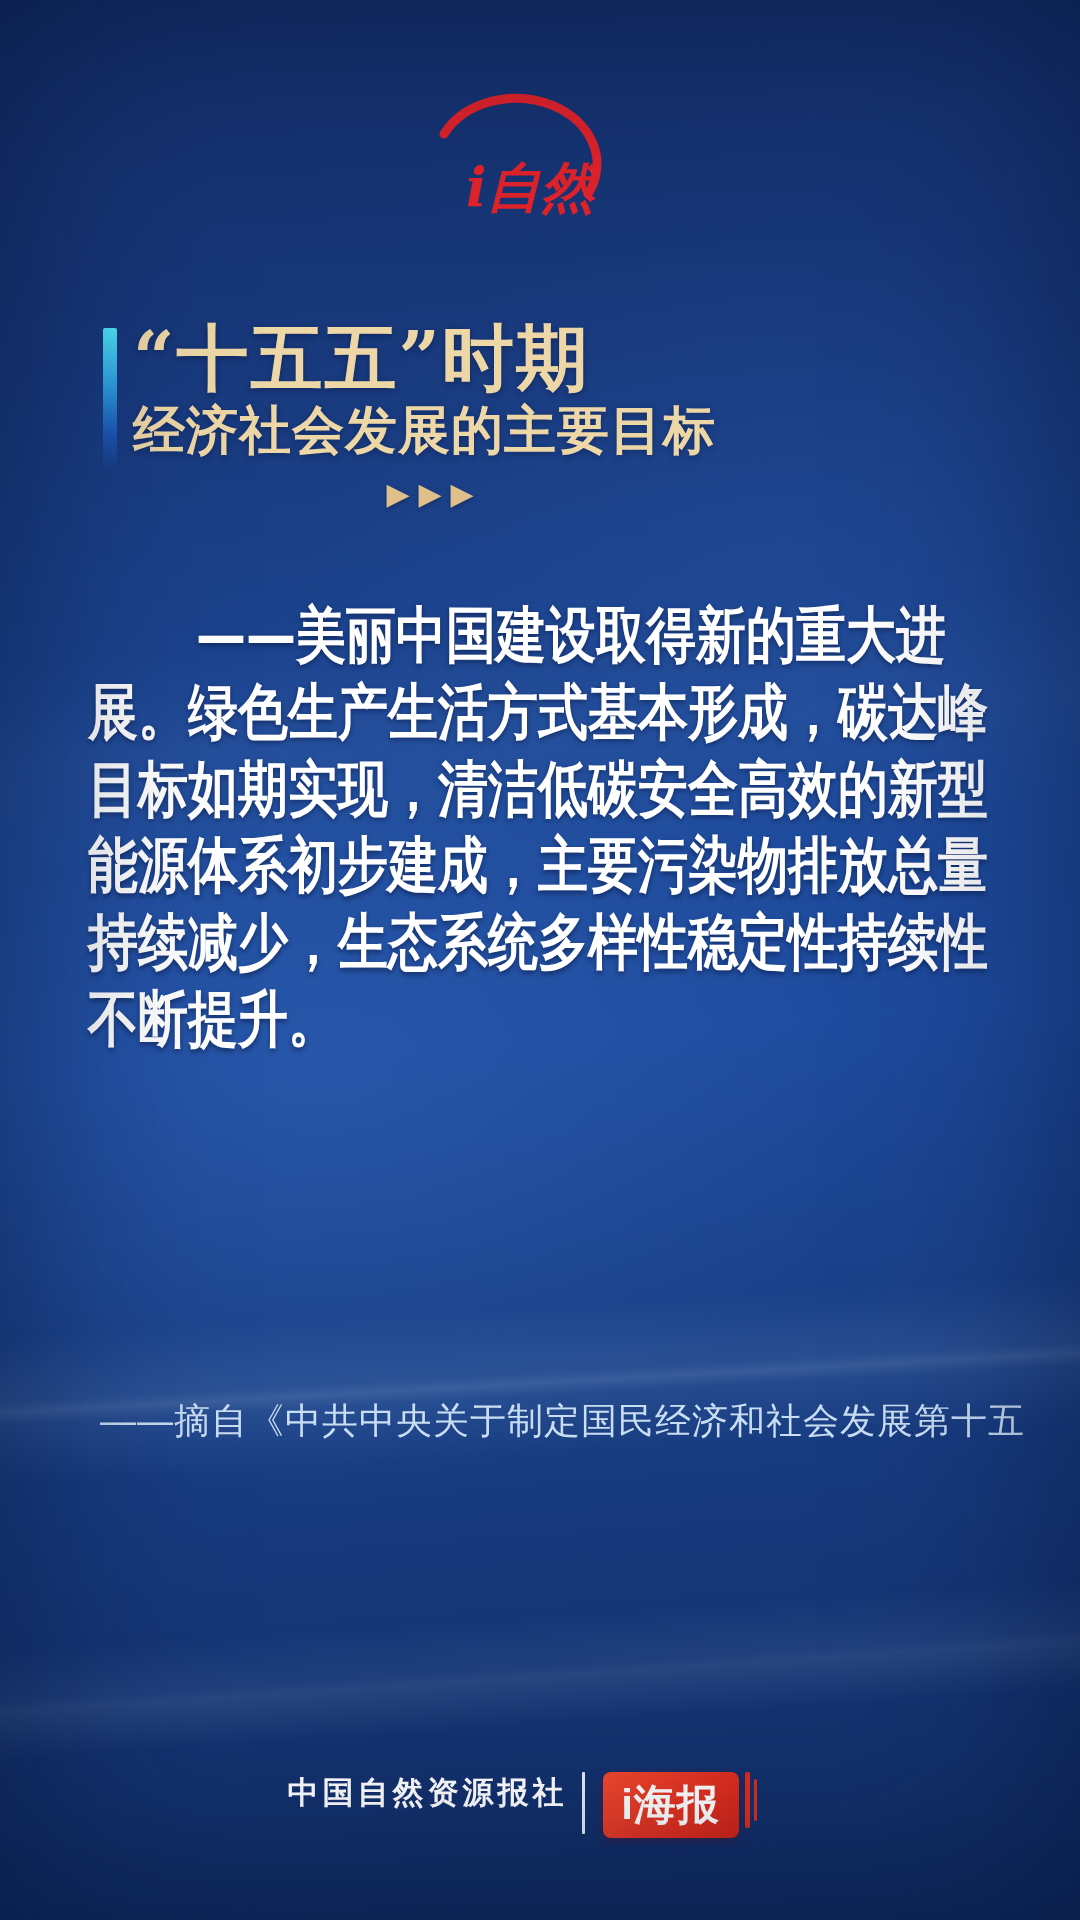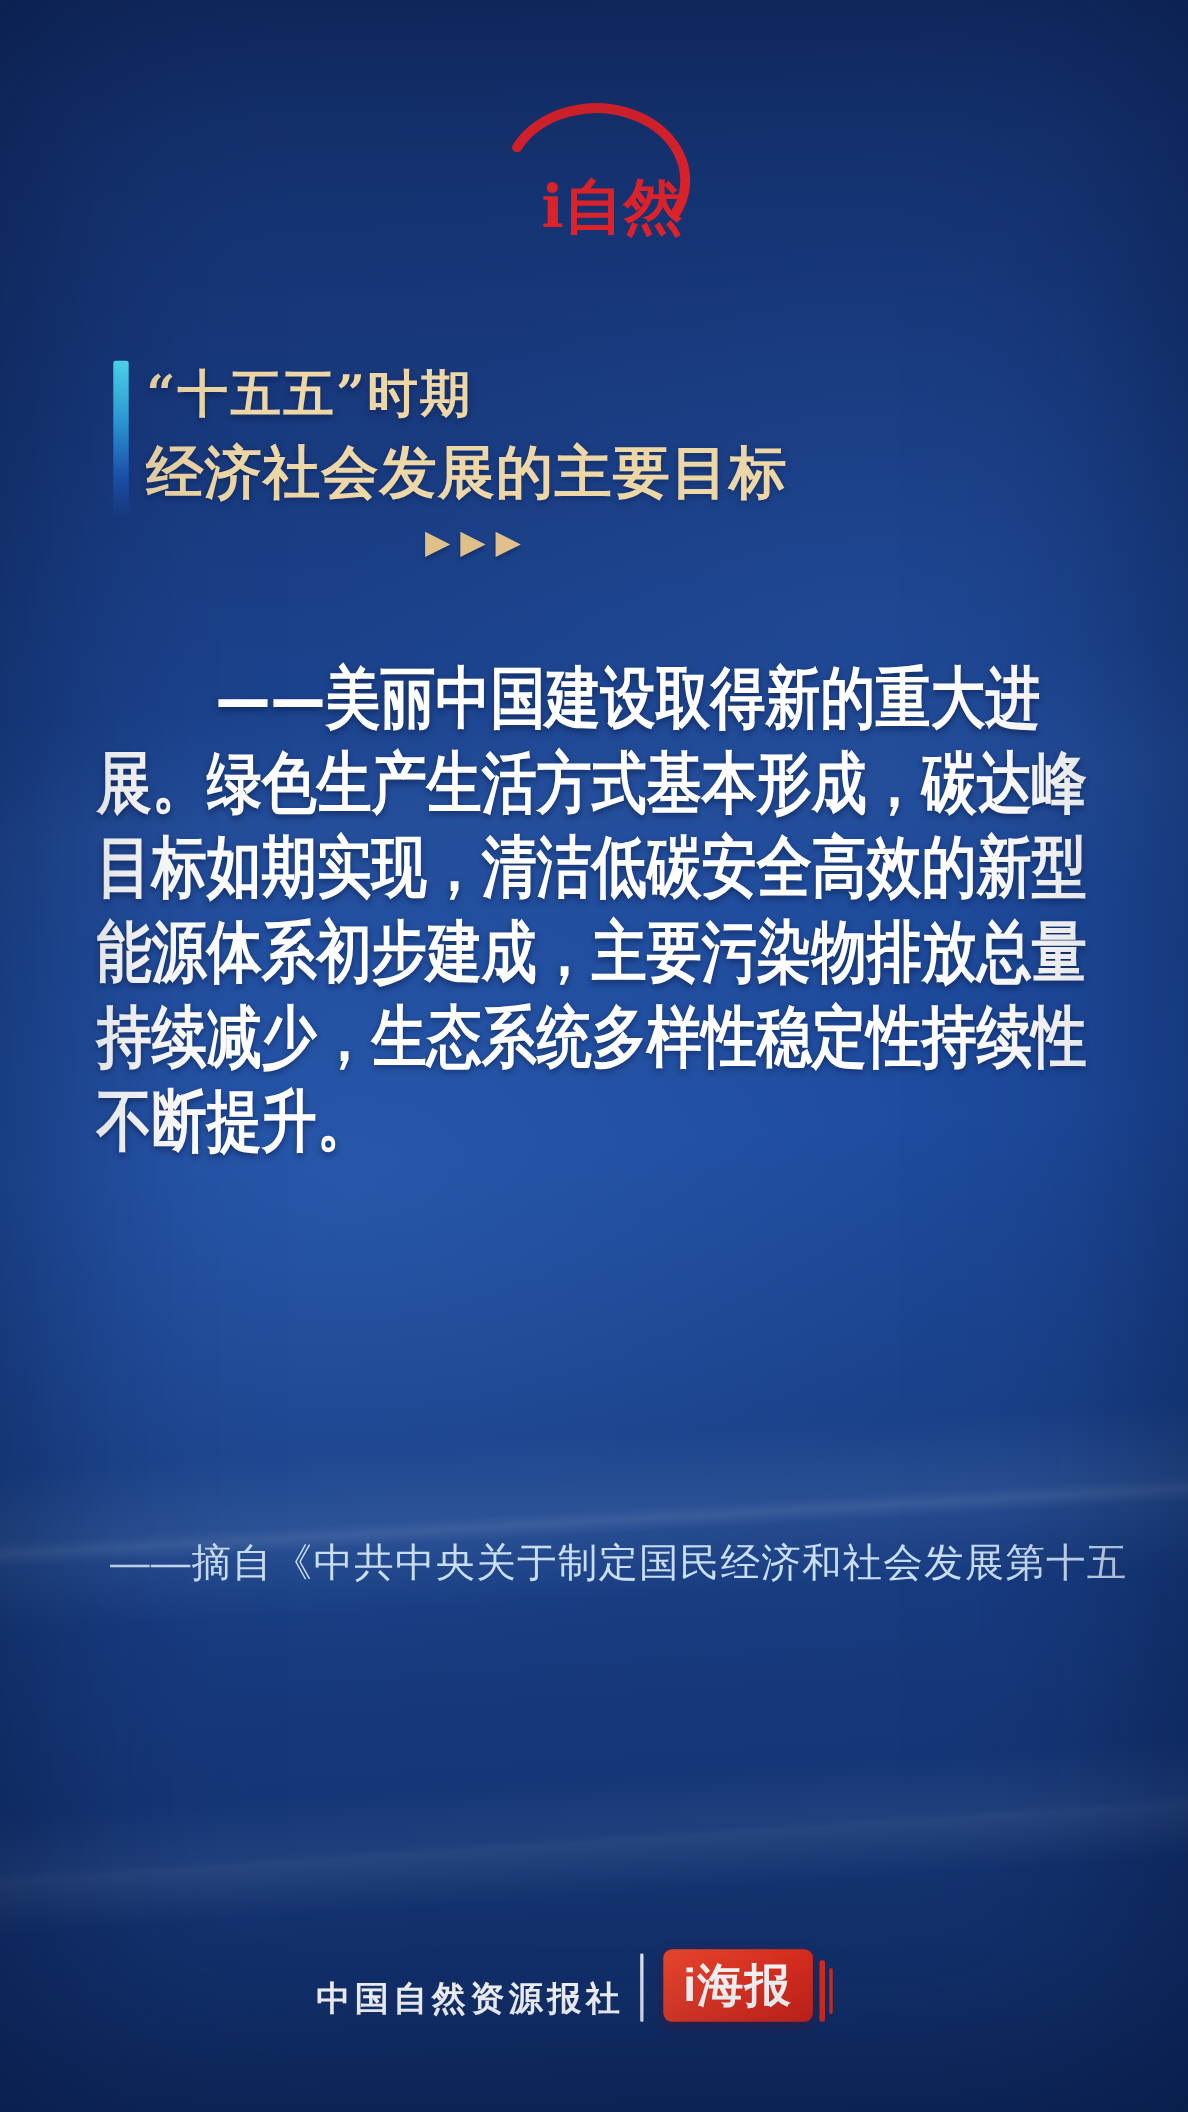--- a/index.html
+++ b/index.html
@@ -29,38 +29,38 @@
   .streak-2{
     top:1615px;height:110px;transform:rotate(-3.8deg);
     background:linear-gradient(180deg, rgba(170,210,255,0) 0%, rgba(185,220,255,0.07) 48%, rgba(210,235,255,0.10) 55%, rgba(170,210,255,0) 100%);
   }
   .streak-3{
     top:620px;height:220px;transform:rotate(-4deg);
     background:linear-gradient(180deg, rgba(140,190,255,0) 0%, rgba(150,200,255,0.04) 50%, rgba(140,190,255,0) 100%);
   }
 
   
-  .logo{position:absolute;left:434px;top:78px;width:240px;height:140px;}
+  .logo{position:absolute;left:408px;top:78px;width:240px;height:140px;font-style:italic;}
   .logo svg{display:block;}
   .logo text{
     font-family:"DejaVu Serif","Liberation Serif",serif;
     font-weight:900;
   }
 
   
   .title-block{position:absolute;left:103px;top:322px;width:880px;}
   .accent-bar{
     position:absolute;left:0;top:6px;width:14px;height:142px;
     background:linear-gradient(180deg,#4fe3f8 0%, #2f9fe0 40%, #1c55b4 75%, rgba(26,70,150,0) 100%);
     border-radius:2px;
   }
   .title-l1{
     position:absolute;left:30px;top:0;
     font-family:"DejaVu Serif","Liberation Serif",serif;
-    font-weight:700;font-size:46px;line-height:72px;
+    font-weight:700;font-size:72px;line-height:72px;
     color:#eed7a6;letter-spacing:2px;white-space:nowrap;
     text-shadow:0 2px 6px rgba(0,10,40,0.35);
   }
   .title-l2-row{position:absolute;left:30px;top:76px;white-space:nowrap;display:flex;align-items:center;flex-direction:column;}
   .title-l2{
     font-family:"DejaVu Serif","Liberation Serif",serif;
     font-weight:700;font-size:52px;line-height:64px;
     color:#eed7a6;letter-spacing:1px;
     text-shadow:0 2px 6px rgba(0,10,40,0.35);
   }
@@ -86,21 +86,21 @@
   
   .attribution{position:absolute;left:100px;top:1392px;width:900px;}
   .attribution-line{
     font-size:36px;line-height:58px;font-weight:500;
     color:#c9def2;letter-spacing:1px;white-space:nowrap;
   }
 
   
   .footer{
     position:absolute;left:0;top:1772px;width:1044px;
-    display:flex;align-items:flex-end;justify-content:center;
+    display:flex;align-items:flex-start;justify-content:center;
   }
   .publisher{
     font-family:"DejaVu Serif","Liberation Serif",serif;
     font-size:31px;font-weight:700;color:#ffffff;
     letter-spacing:4px;white-space:nowrap;
   }
   .footer-divider{
     width:3px;height:62px;background:rgba(255,255,255,0.9);
     margin:0 18px 0 14px;border-radius:1px;
   }

